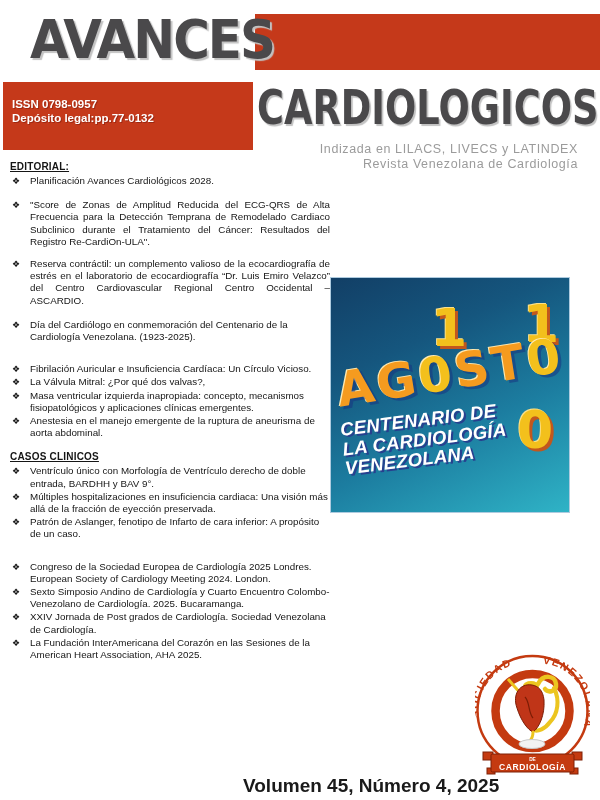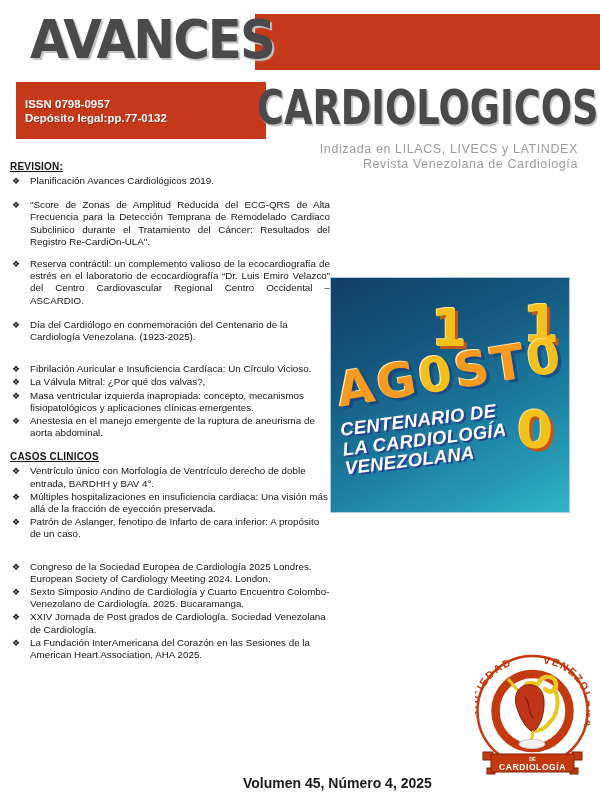--- a/index.html
+++ b/index.html
@@ -9,21 +9,21 @@
     font-family:"Liberation Sans", sans-serif; color:#151515;
   }
   
   .top-red-block { position:absolute; left:255px; top:14px; width:345px; height:56px; background:#c5391a; }
   .title-avances {
     position:absolute; left:30px; top:8px; font-family:"DejaVu Sans", sans-serif;
     font-size:50px; font-weight:bold; color:#4a494b; letter-spacing:-2px;
     text-shadow:2px 2px 1px #c2c2c2; transform:scaleY(1.08); transform-origin:left top;
   }
   .left-red-bar {
-    position:absolute; left:16px; top:82px; width:250px; height:57px; background:#c5391a;
+    position:absolute; left:3px; top:82px; width:250px; height:68px; background:#c5391a;
     box-sizing:border-box; padding:16px 6px 0 9px; color:#ffffff;
   }
   .issn-line { font-size:11.5px; font-weight:bold; line-height:13.5px; text-shadow:1px 1px 0 rgba(80,10,0,0.35); }
   .title-cardiologicos {
     position:absolute; left:257px; top:78px; font-family:"DejaVu Sans", sans-serif;
     font-size:46px; font-weight:bold; color:#4a494b; white-space:nowrap;
     text-shadow:2px 2px 1px #c2c2c2; transform:scale(0.80,1.06); transform-origin:left top;
   }
   .subtitle {
     position:absolute; right:22px; top:142px; text-align:right;
@@ -65,21 +65,21 @@
   .agosto-word .zero { color:#f3c01c; }
   .poster-caption {
     position:absolute; left:8px; top:142px; transform:rotate(-7deg); transform-origin:left top;
     color:#ffffff; font-weight:bold; font-style:italic; font-size:18.5px; line-height:19.5px;
     letter-spacing:0.3px; text-shadow:2px 2px 0 #27408f; white-space:nowrap;
   }
   
   .svc-logo { position:absolute; left:475px; top:652px; width:115px; height:128px; }
   
   .volume-line {
-    position:absolute; left:243px; top:775px; font-size:14px; font-weight:bold;
+    position:absolute; left:243px; top:775px; font-size:19px; font-weight:bold;
     color:#1a1a1a; white-space:nowrap;
   }
 </style>
 </head>
 <body>
 
 <div class="page">
 
   <div class="top-red-block"></div>
   <div class="title-avances">AVANCES</div>
@@ -91,24 +91,24 @@
   <div class="title-cardiologicos">CARDIOLOGICOS</div>
 
   <div class="subtitle">
     <div>Indizada en LILACS, LIVECS y LATINDEX</div>
     <div>Revista Venezolana de Cardiología</div>
   </div>
 
   <div class="toc">
 
     <div class="toc-section">
-      <div class="toc-heading">REVISION:</div>
-      <div class="toc-item">
-        <span class="bullet">❖</span>
-        <span class="txt">Planificación Avances Cardiológicos 2019.</span>
+      <div class="toc-heading">EDITORIAL:</div>
+      <div class="toc-item">
+        <span class="bullet">❖</span>
+        <span class="txt">Planificación Avances Cardiológicos 2028.</span>
       </div>
     </div>
 
     <div class="toc-section sec-orig">
       <div class="toc-item">
         <span class="bullet">❖</span>
         <span class="txt">"Score de Zonas de Amplitud Reducida del ECG-QRS de Alta Frecuencia para la Detección Temprana de Remodelado Cardiaco Subclinico durante el Tratamiento del Cáncer: Resultados del Registro Re-CardiOn-ULA".</span>
       </div>
       <div class="toc-item">
         <span class="bullet">❖</span>
@@ -139,21 +139,21 @@
       <div class="toc-item">
         <span class="bullet">❖</span>
         <span class="txt">Anestesia en el manejo emergente de la ruptura de aneurisma de aorta abdominal.</span>
       </div>
     </div>
 
     <div class="toc-section gap-lg">
       <div class="toc-heading">CASOS CLINICOS</div>
       <div class="toc-item">
         <span class="bullet">❖</span>
-        <span class="txt">Ventrículo único con Morfología de Ventrículo derecho de doble entrada, BARDHH y BAV 4°.</span>
+        <span class="txt">Ventrículo único con Morfología de Ventrículo derecho de doble entrada, BARDHH y BAV 9°.</span>
       </div>
       <div class="toc-item">
         <span class="bullet">❖</span>
         <span class="txt">Múltiples hospitalizaciones en insuficiencia cardiaca: Una visión más allá de la fracción de eyección preservada.</span>
       </div>
       <div class="toc-item">
         <span class="bullet">❖</span>
         <span class="txt">Patrón de Aslanger, fenotipo de Infarto de cara inferior: A propósito de un caso.</span>
       </div>
     </div>

